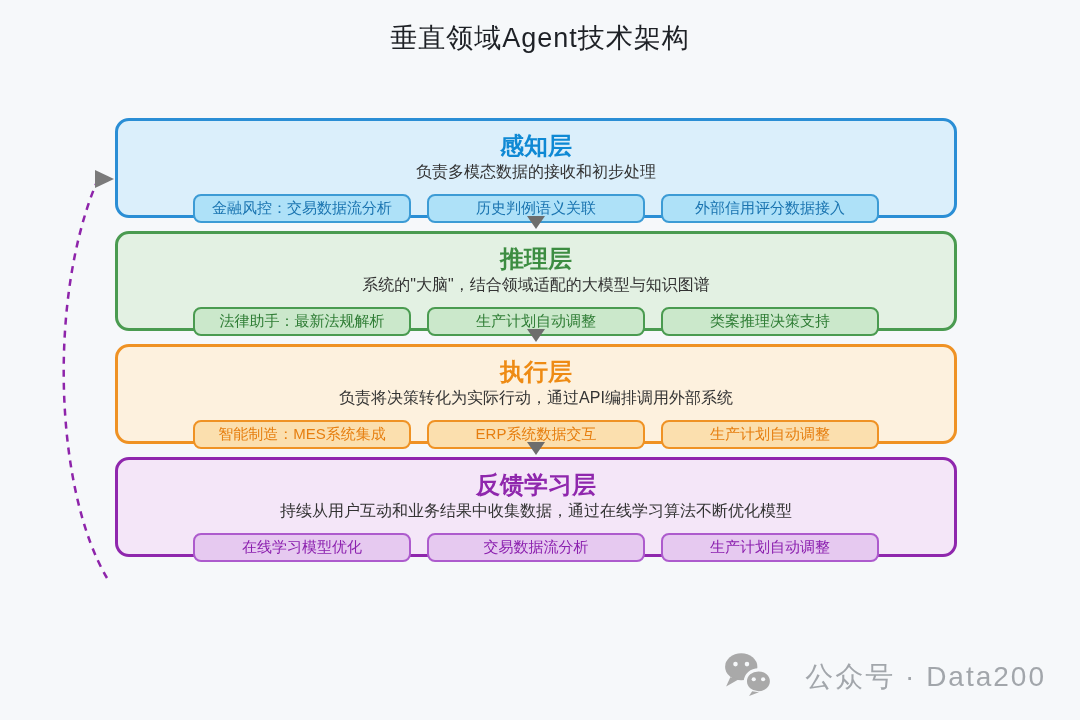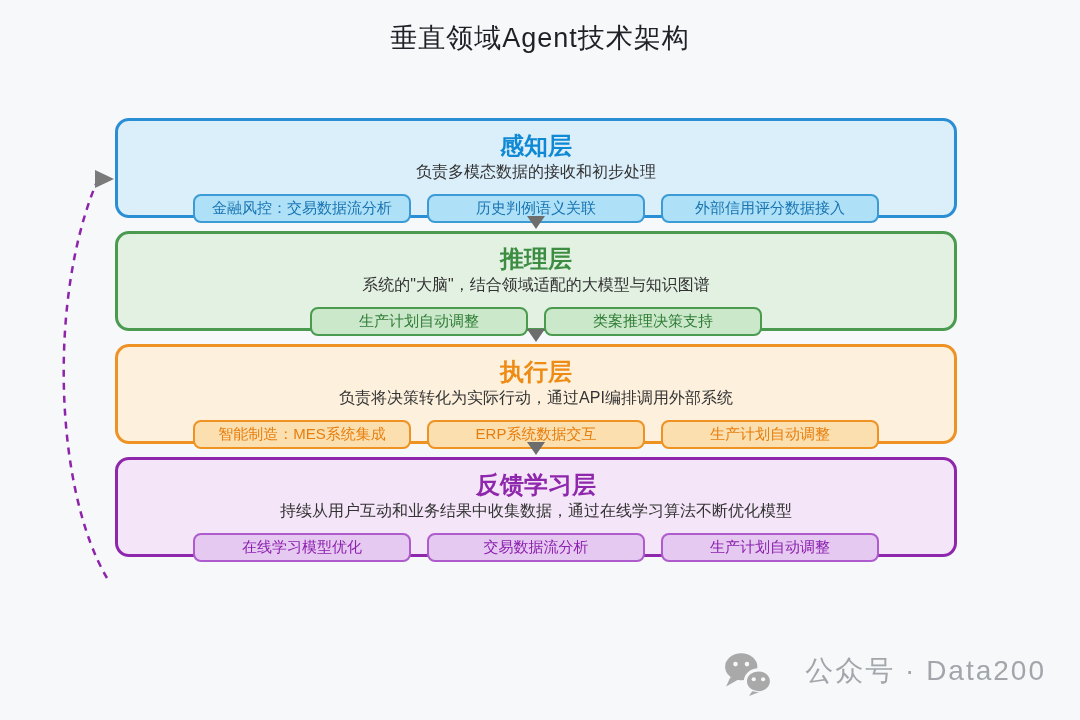--- a/index.html
+++ b/index.html
@@ -30,21 +30,21 @@
   }
   .down-arrow{
     position:absolute;left:50%;bottom:-14px;margin-left:-9px;
     width:0;height:0;
     border-left:9px solid transparent;border-right:9px solid transparent;
     border-top:13px solid var(--flow,#6d6d6d);
   }
   .feedback{position:absolute;left:0;top:0;pointer-events:none;}
   .footer{
     position:absolute;right:34px;bottom:24px;
-    display:flex;align-items:flex-start;gap:32px;
+    display:flex;align-items:flex-end;gap:32px;
     font-size:28px;letter-spacing:2px;
   }
 </style>
 </head>
 <body style="background: rgb(246, 248, 250);">
 
 <div class="page">
 
   <div class="title">垂直领域Agent技术架构</div>
 
@@ -63,20 +63,21 @@
         <div class="tag">历史判例语义关联</div>
         <div class="tag">外部信用评分数据接入</div>
       </div>
       <div class="down-arrow"></div>
     </section>
 
     <section class="layer" style="--border: #4a9b50; --bg: #e3f1e3; --title: #3c8d41; --tag_bg: #cbe8cb; --tag_border: #4a9b50; --tag_text: #2f7d35;">
       <h2 class="layer-title">推理层</h2>
       <p class="layer-desc">系统的"大脑"，结合领域适配的大模型与知识图谱</p>
       <div class="tag-row">
+        <div class="tag">法律助手：最新法规解析</div>
         <div class="tag">生产计划自动调整</div>
         <div class="tag">类案推理决策支持</div>
       </div>
       <div class="down-arrow"></div>
     </section>
 
     <section class="layer" style="--border: #ef9224; --bg: #fdf1de; --title: #ee8b14; --tag_bg: #fbdfae; --tag_border: #ef9224; --tag_text: #e67e0f;">
       <h2 class="layer-title">执行层</h2>
       <p class="layer-desc">负责将决策转化为实际行动，通过API编排调用外部系统</p>
       <div class="tag-row">

